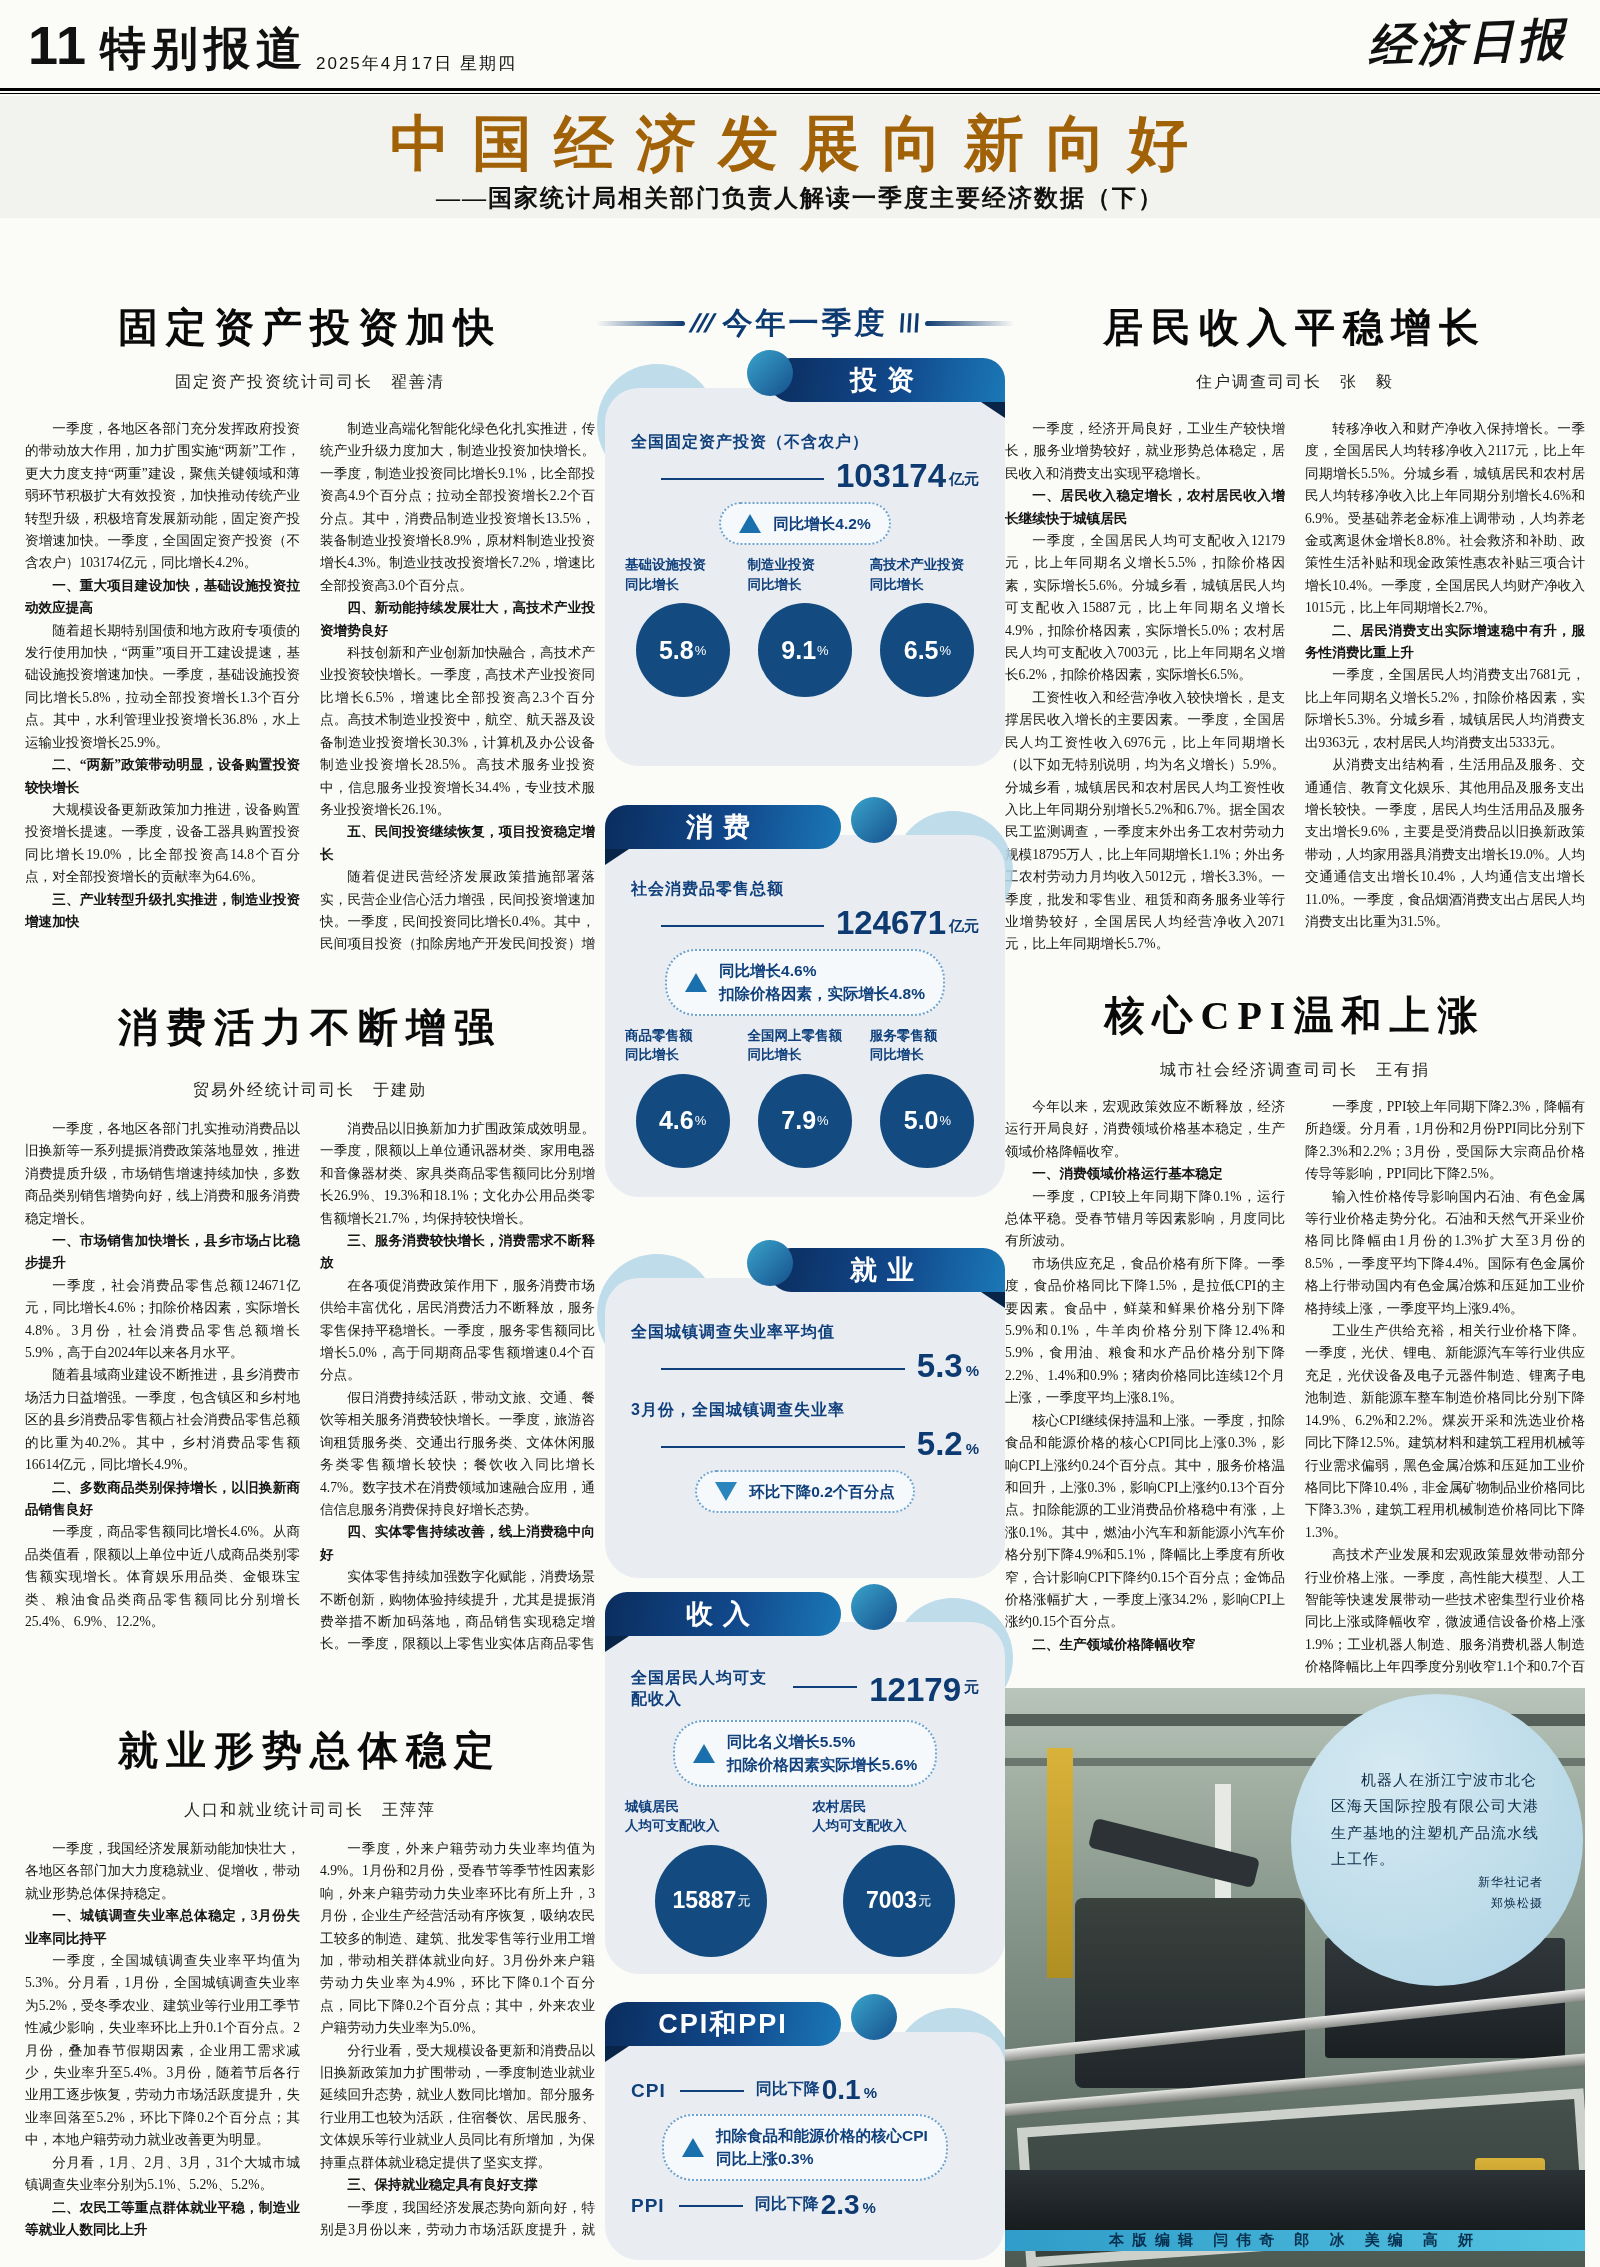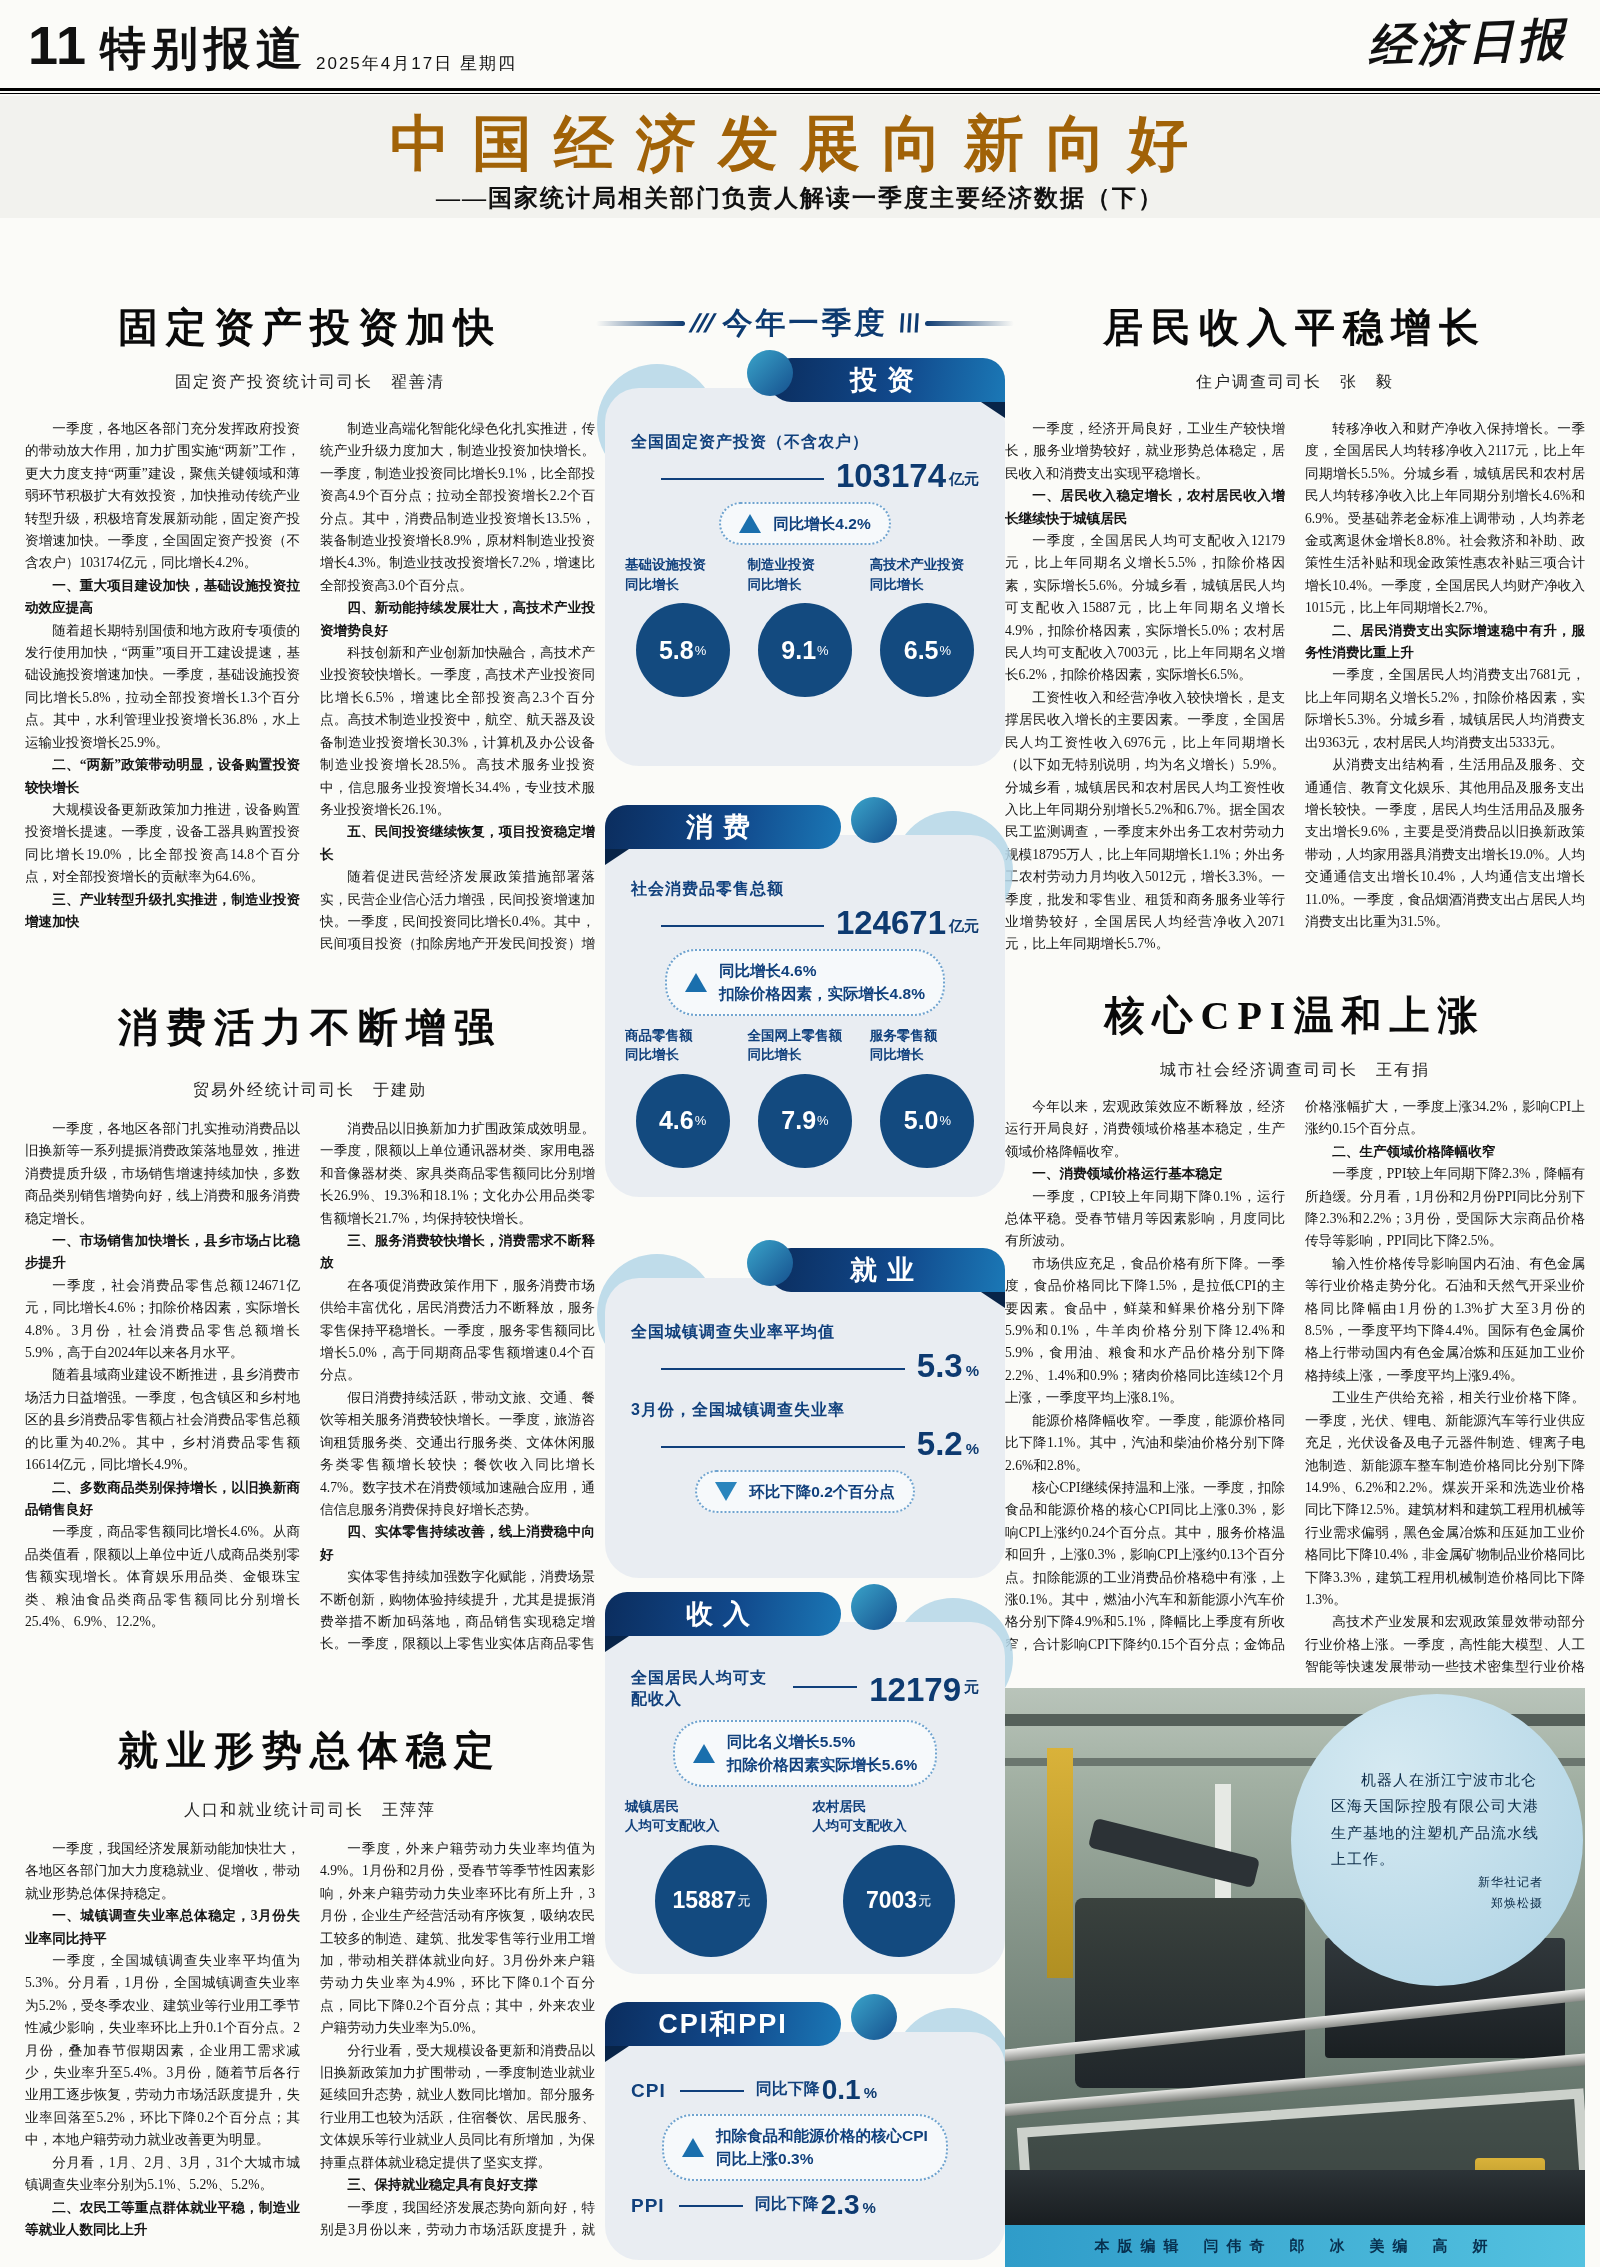--- a/index.html
+++ b/index.html
@@ -76,23 +76,23 @@
   .ckey{font-size:19px;font-weight:bold;color:#10407c;letter-spacing:1px;margin-bottom:2px;}
   
   .photo{position:absolute;left:1005px;top:1688px;width:580px;height:579px;overflow:hidden;
          background:linear-gradient(180deg,#b9c4ba 0%,#a2b0a3 16%,#8b9a8e 36%,#74847a 58%,#5d6d64 78%,#4c5a52 100%);}
   .ph{position:absolute;}
   .cap{position:absolute;top:6px;right:2px;width:292px;height:292px;border-radius:50%;z-index:5;
        background:radial-gradient(circle at 35% 28%,#d6eaf2,#abd1e3);
        display:flex;flex-direction:column;justify-content:center;padding:34px 40px;box-sizing:border-box;}
   .cap-t{font-size:15px;line-height:1.75;color:#0b2b47;text-indent:2em;letter-spacing:1px;}
   .cap-c{font-size:12px;color:#0b2b47;text-align:right;line-height:1.7;letter-spacing:1px;}
-  .strip{position:absolute;left:0;bottom:0;width:100%;height:42px;z-index:6;
+  .strip{position:absolute;left:0;bottom:16px;width:100%;height:21px;z-index:6;
          background:linear-gradient(90deg,#2f9cc9,#54c2e0);display:flex;align-items:center;justify-content:center;
-         color:#08304f;font-weight:bold;font-size:15px;letter-spacing:8px;font-family:Liberation Mono, monospace;}
+         color:#08304f;font-weight:bold;font-size:15px;letter-spacing:8px;font-family:Liberation Sans, sans-serif;}
 </style>
 </head>
 <body>
 
 <div class="page">
 
   <div class="mast-row">
     <div class="pageno">11</div>
     <div class="section">特别报道</div>
     <div class="pdate">2025年4月17日 星期四</div>
@@ -165,21 +165,20 @@
       <p class="para">从消费支出结构看，生活用品及服务、交通通信、教育文化娱乐、其他用品及服务支出增长较快。一季度，居民人均生活用品及服务支出增长9.6%，主要是受消费品以旧换新政策带动，人均家用器具消费支出增长19.0%。人均交通通信支出增长10.4%，人均通信支出增长11.0%。一季度，食品烟酒消费支出占居民人均消费支出比重为31.5%。</p>
     </div>
 
   <div class="art-title" style="left:1005px;top:988px;width:580px;">核心CPI温和上涨</div>
   <div class="byline" style="left:1005px;top:1060px;width:580px;">城市社会经济调查司司长　王有捐</div>
   <div class="art-body" style="left:1005px;top:1096px;width:580px;height:588px;">
       <p class="para">今年以来，宏观政策效应不断释放，经济运行开局良好，消费领域价格基本稳定，生产领域价格降幅收窄。</p>
       <p class="sub-head">一、消费领域价格运行基本稳定</p>
       <p class="para">一季度，CPI较上年同期下降0.1%，运行总体平稳。受春节错月等因素影响，月度同比有所波动。</p>
       <p class="para">市场供应充足，食品价格有所下降。一季度，食品价格同比下降1.5%，是拉低CPI的主要因素。食品中，鲜菜和鲜果价格分别下降5.9%和0.1%，牛羊肉价格分别下降12.4%和5.9%，食用油、粮食和水产品价格分别下降2.2%、1.4%和0.9%；猪肉价格同比连续12个月上涨，一季度平均上涨8.1%。</p>
-      <p class="para">能源价格降幅收窄。一季度，能源价格同比下降1.1%。其中，汽油和柴油价格分别下降2.6%和2.8%。</p>
       <p class="para">核心CPI继续保持温和上涨。一季度，扣除食品和能源价格的核心CPI同比上涨0.3%，影响CPI上涨约0.24个百分点。其中，服务价格温和回升，上涨0.3%，影响CPI上涨约0.13个百分点。扣除能源的工业消费品价格稳中有涨，上涨0.1%。其中，燃油小汽车和新能源小汽车价格分别下降4.9%和5.1%，降幅比上季度有所收窄，合计影响CPI下降约0.15个百分点；金饰品价格涨幅扩大，一季度上涨34.2%，影响CPI上涨约0.15个百分点。</p>
       <p class="sub-head">二、生产领域价格降幅收窄</p>
       <p class="para">一季度，PPI较上年同期下降2.3%，降幅有所趋缓。分月看，1月份和2月份PPI同比分别下降2.3%和2.2%；3月份，受国际大宗商品价格传导等影响，PPI同比下降2.5%。</p>
       <p class="para">输入性价格传导影响国内石油、有色金属等行业价格走势分化。石油和天然气开采业价格同比降幅由1月份的1.3%扩大至3月份的8.5%，一季度平均下降4.4%。国际有色金属价格上行带动国内有色金属冶炼和压延加工业价格持续上涨，一季度平均上涨9.4%。</p>
       <p class="para">工业生产供给充裕，相关行业价格下降。一季度，光伏、锂电、新能源汽车等行业供应充足，光伏设备及电子元器件制造、锂离子电池制造、新能源车整车制造价格同比分别下降14.9%、6.2%和2.2%。煤炭开采和洗选业价格同比下降12.5%。建筑材料和建筑工程用机械等行业需求偏弱，黑色金属冶炼和压延加工业价格同比下降10.4%，非金属矿物制品业价格同比下降3.3%，建筑工程用机械制造价格同比下降1.3%。</p>
       <p class="para">高技术产业发展和宏观政策显效带动部分行业价格上涨。一季度，高性能大模型、人工智能等快速发展带动一些技术密集型行业价格同比上涨或降幅收窄，微波通信设备价格上涨1.9%；工业机器人制造、服务消费机器人制造价格降幅比上年四季度分别收窄1.1个和0.7个百分点。消费品以旧换新和大规模设备更新等政策持续显效，部分消费品和装备制造产品需求稳步释放。</p>
     </div>
 
   <div class="qbanner ig">
     <div class="bline l"></div>

